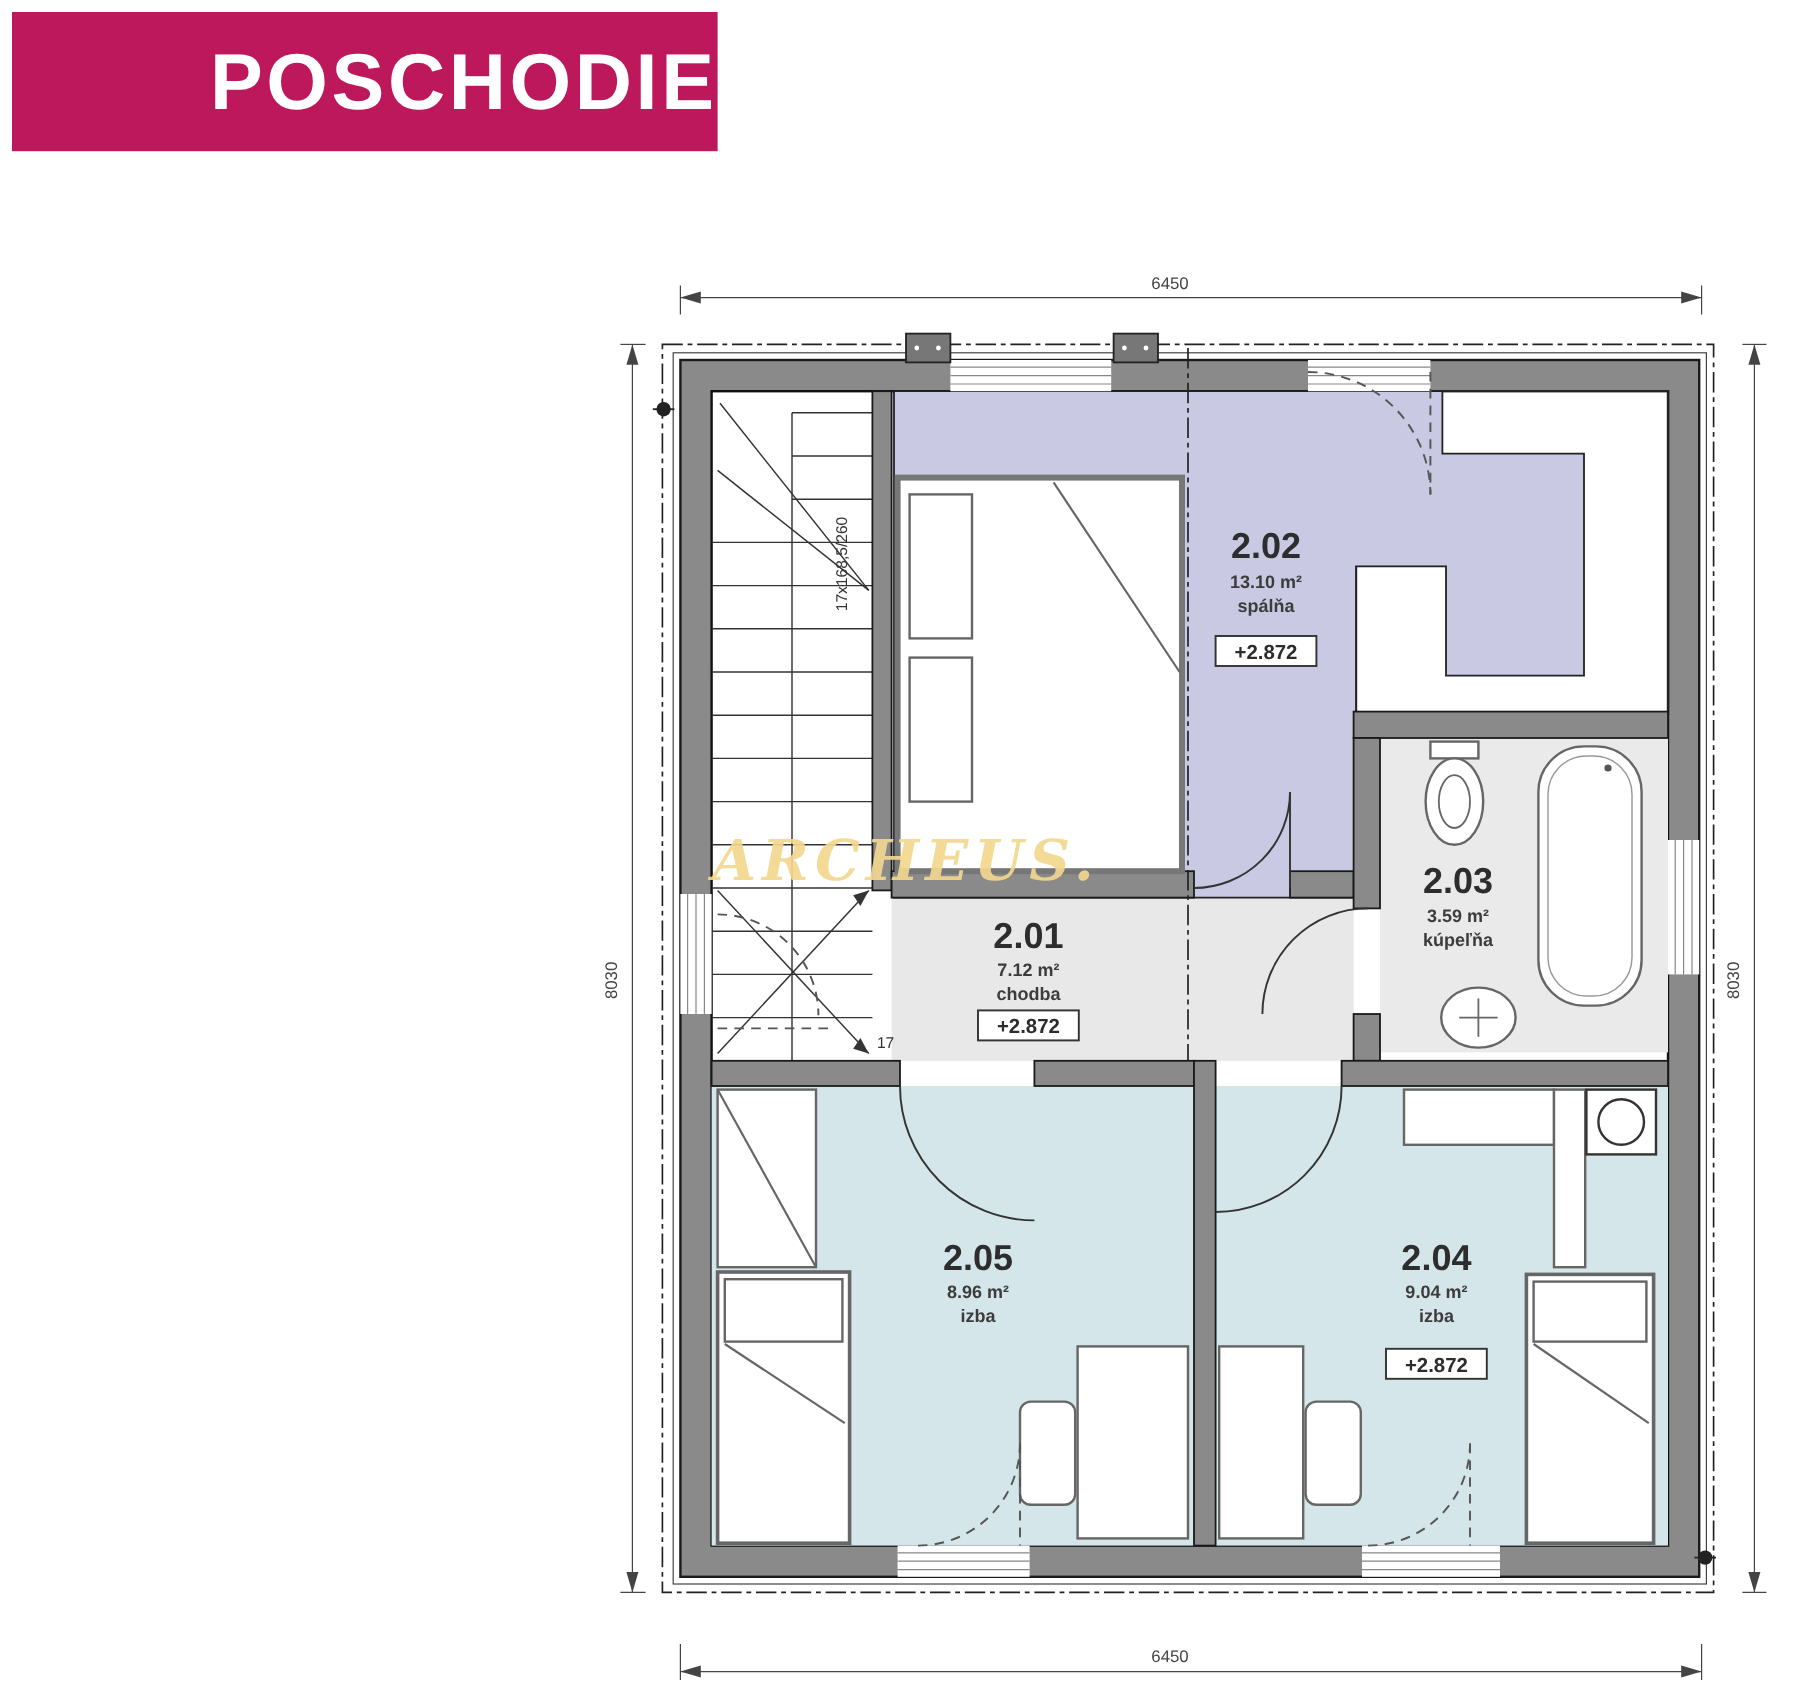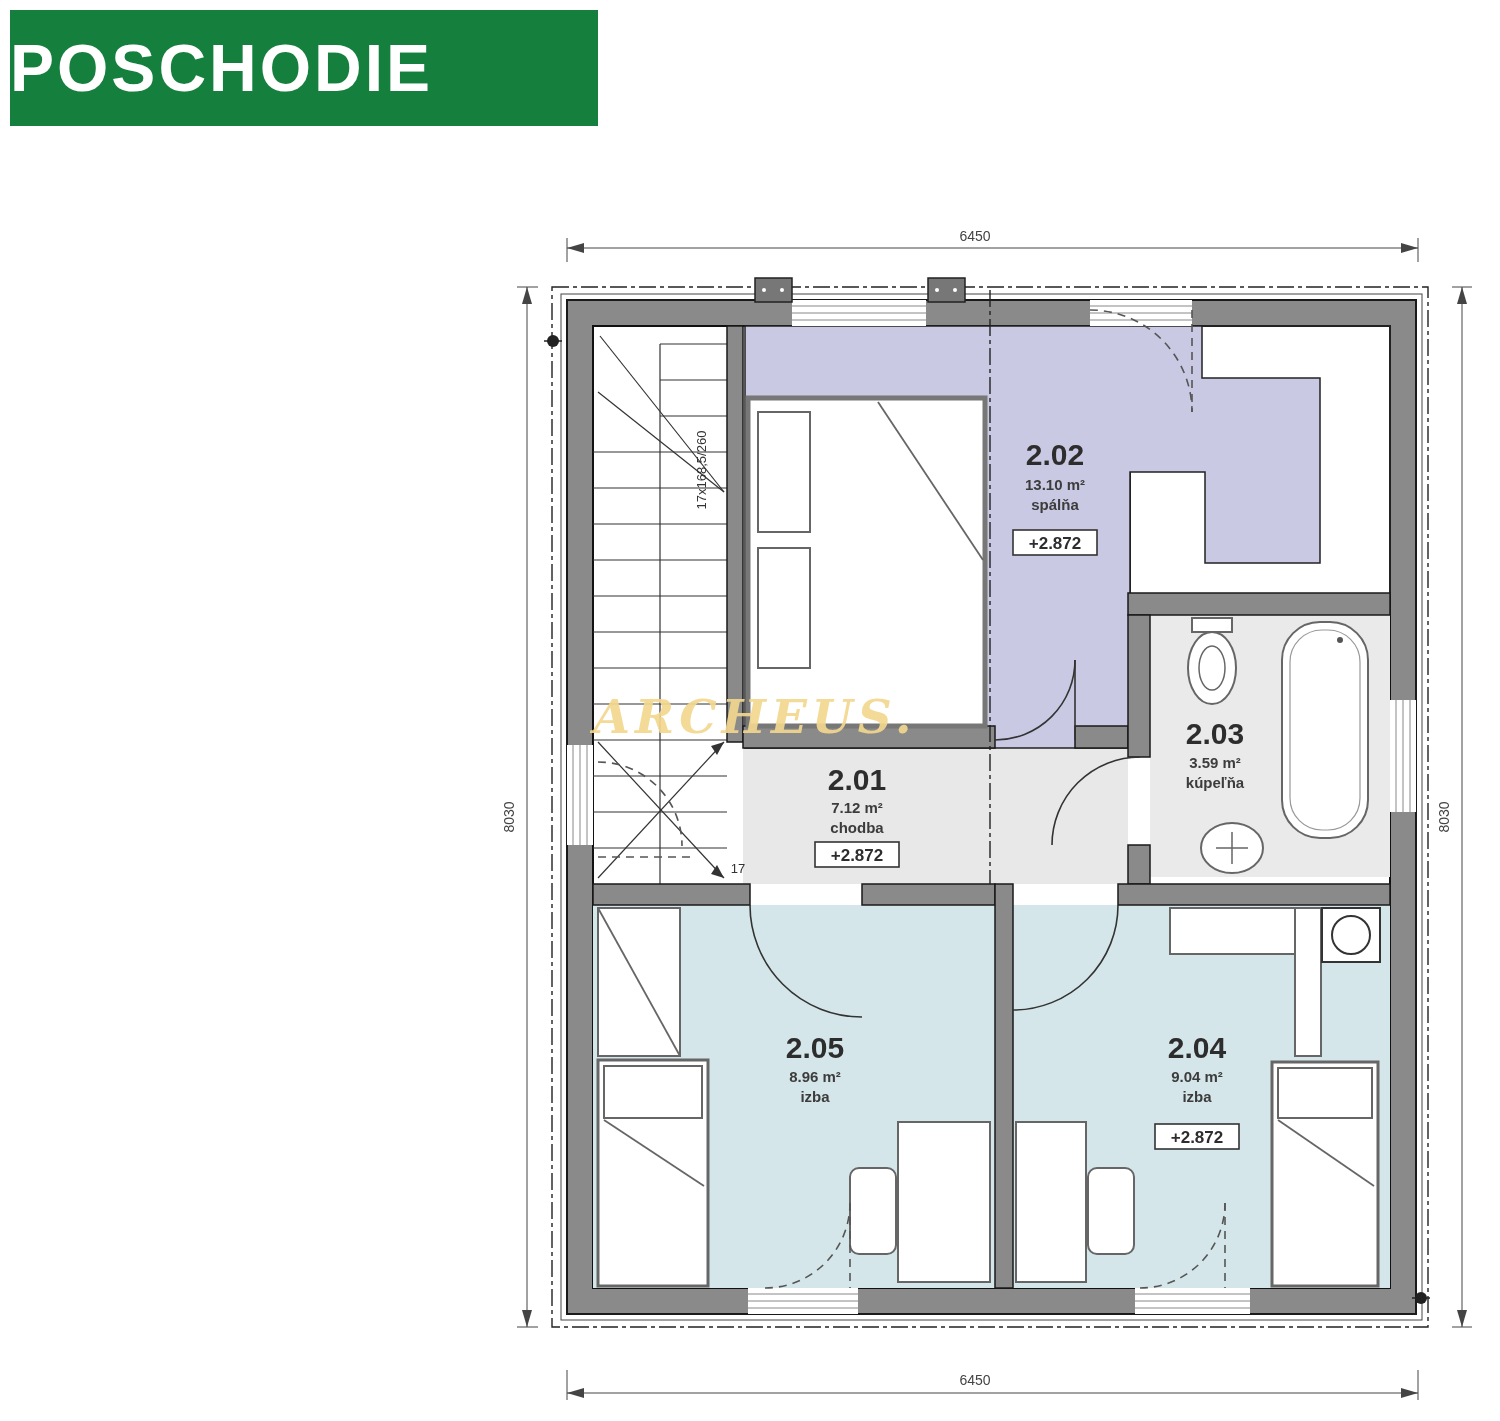--- a/index.html
+++ b/index.html
@@ -1,19 +1,19 @@
 <!DOCTYPE html>
 <html><head>
 <meta charset="utf-8">
 <style>
   html,body{margin:0;padding:0;background:#fff;}
   #stage{position:relative;width:1500px;height:1421px;background:#fff;overflow:hidden;
          font-family:"Liberation Sans",sans-serif;}
   #title-banner{position:absolute;left:10px;top:10px;width:588px;height:116px;
-    background:#15803d;display:flex;align-items:center;justify-content:flex-start;}
+    background:#be185d;display:flex;align-items:center;justify-content:flex-end;}
   #title-banner span{color:#fff;font-weight:bold;font-size:66px;letter-spacing:3px;
     font-family:"Liberation Sans",sans-serif;}
   svg{position:absolute;left:0;top:0;}
   .wall{fill:#8a8a8a;stroke:#1a1a1a;stroke-width:2;}
   .iwall{fill:#8a8a8a;stroke:#1a1a1a;stroke-width:1.5;}
   .thin{stroke:#333;stroke-width:1.2;fill:none;}
   .furn{fill:#ffffff;stroke:#666;stroke-width:2;}
   .furnline{stroke:#666;stroke-width:1.8;fill:none;}
   .door{stroke:#333;stroke-width:1.6;fill:none;}
   .dash{stroke:#555;stroke-width:1.6;fill:none;stroke-dasharray:8 6;}

